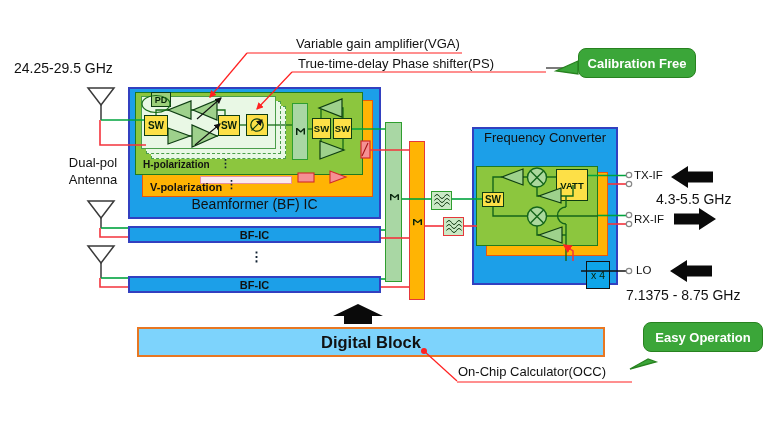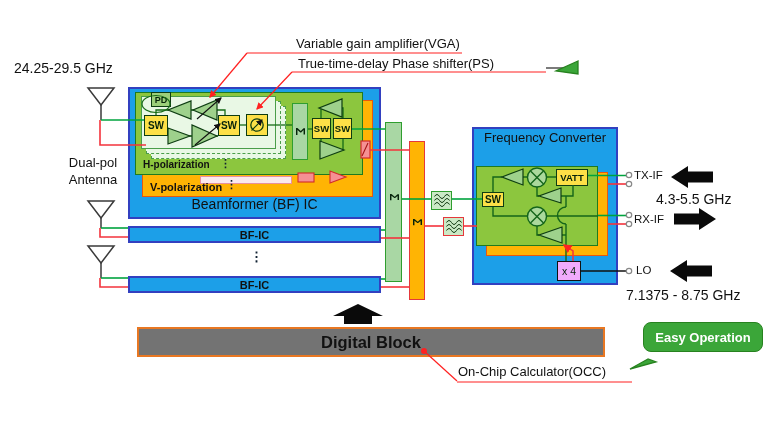--- a/index.html
+++ b/index.html
@@ -97,49 +97,52 @@
           <path d="M2.5,8.5 q2.5,-4 5,0 t5,0 t5,0"></path>
           <path d="M2.5,12.5 q2.5,-4 5,0 t5,0 t5,0"></path>
         </g>
       </svg>
   </div>
 
   <div class="box blue" style="left:472px;top:127px;width:146px;height:158px;"></div>
   <div class="box orangebox" style="left:486px;top:172px;width:122px;height:84px;"></div>
   <div class="box greenbox" style="left:476px;top:166px;width:122px;height:80px;"></div>
   <div class="lbl ctr" style="left:472px;top:130px;width:146px;font-size:13px;">Frequency Converter</div>
-  <div class="comp" style="left:556px;top:169px;width:32px;height:17px;font-size:9.5px;">
+  <div class="comp" style="left:556px;top:169px;width:32px;height:32px;font-size:9.5px;">
       <span>VATT</span>
     </div>
   <div class="comp" style="left:482px;top:192px;width:22px;height:15px;">
       <span>SW</span>
     </div>
-  <div class="comp" style="left:557px;top:261px;width:24px;height:20px;background:#f0abfc;border:1.5px solid #111;font-size:10.5px;font-weight:normal;">
+  <div class="comp" style="left:586px;top:261px;width:24px;height:28px;background:#0ea5e9;border:1.5px solid #111;font-size:10.5px;font-weight:normal;">
       <span>x 4</span>
     </div>
 
   <div class="lbl" style="left:634px;top:169px;font-size:11.5px;">TX-IF</div>
   <div class="lbl" style="left:656px;top:191px;font-size:14px;">4.3-5.5 GHz</div>
   <div class="lbl" style="left:634px;top:213px;font-size:11.5px;">RX-IF</div>
   <div class="lbl" style="left:636px;top:264px;font-size:11.5px;">LO</div>
   <div class="lbl" style="left:626px;top:287px;font-size:14px;">7.1375 - 8.75 GHz</div>
 
   <div class="lbl" style="left:14px;top:60px;font-size:14px;">24.25-29.5 GHz</div>
   <div class="lbl ctr" style="left:60px;top:155px;width:66px;font-size:13px;">Dual-pol</div>
   <div class="lbl ctr" style="left:60px;top:172px;width:66px;font-size:13px;">Antenna</div>
 
   <div class="lbl" style="left:258px;top:36px;font-size:13px;margin-left:38px;">Variable gain amplifier(VGA)</div>
   <div class="lbl" style="left:298px;top:56px;font-size:13px;">True-time-delay Phase shifter(PS)</div>
   <div class="lbl" style="left:458px;top:364px;font-size:13px;">On-Chip Calculator(OCC)</div>
 
+  <div class="badge" style="left:578px;top:48px;width:116px;height:28px;">
+      <span>Calibration Free</span>
+    </div>
   <div class="badge" style="left:643px;top:322px;width:118px;height:28px;">
       <span>Easy Operation</span>
     </div>
 
-  <div class="box ctr" style="left:137px;top:327px;width:468px;height:30px;background:#737373;border:2px solid #E87722;font-size:16.5px;font-weight:bold;">
+  <div class="box ctr" style="left:137px;top:327px;width:468px;height:30px;background:#7dd3fc;border:2px solid #E87722;font-size:16.5px;font-weight:bold;">
       <span>Digital Block</span>
     </div>
 
   <svg class="overlay" viewBox="0 0 768 432">
     <defs>
       <marker id="mblk" markerWidth="7" markerHeight="7" refX="5" refY="3" orient="auto">
           <path d="M0,0 L6,3 L0,6 z" fill="#111"></path>
         </marker>
       <marker id="mred" markerWidth="7" markerHeight="7" refX="5" refY="3" orient="auto">
           <path d="M0,0 L6,3 L0,6 z" fill="#FF2121"></path>

